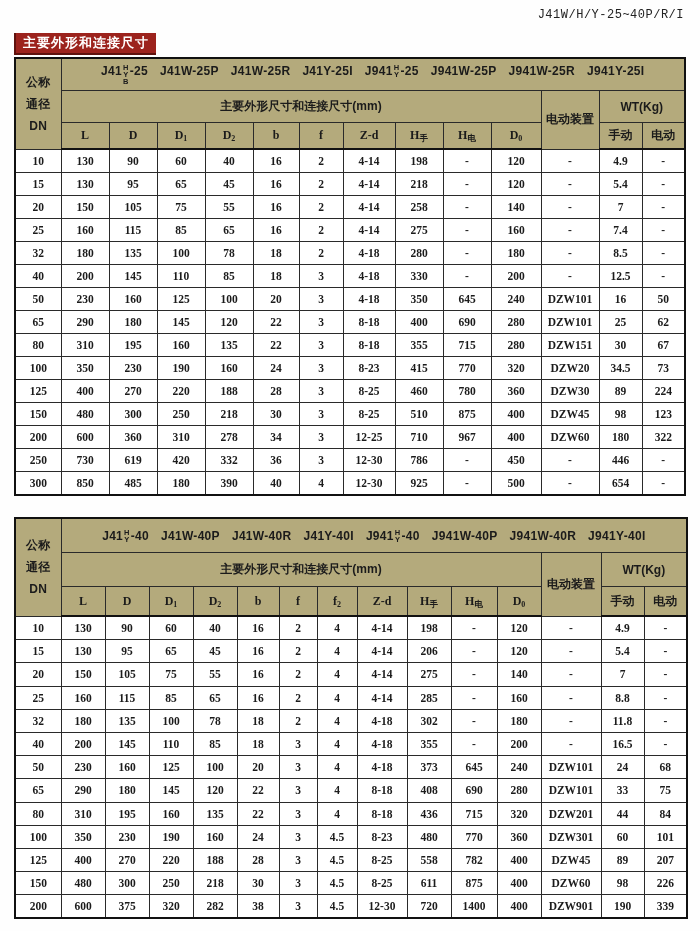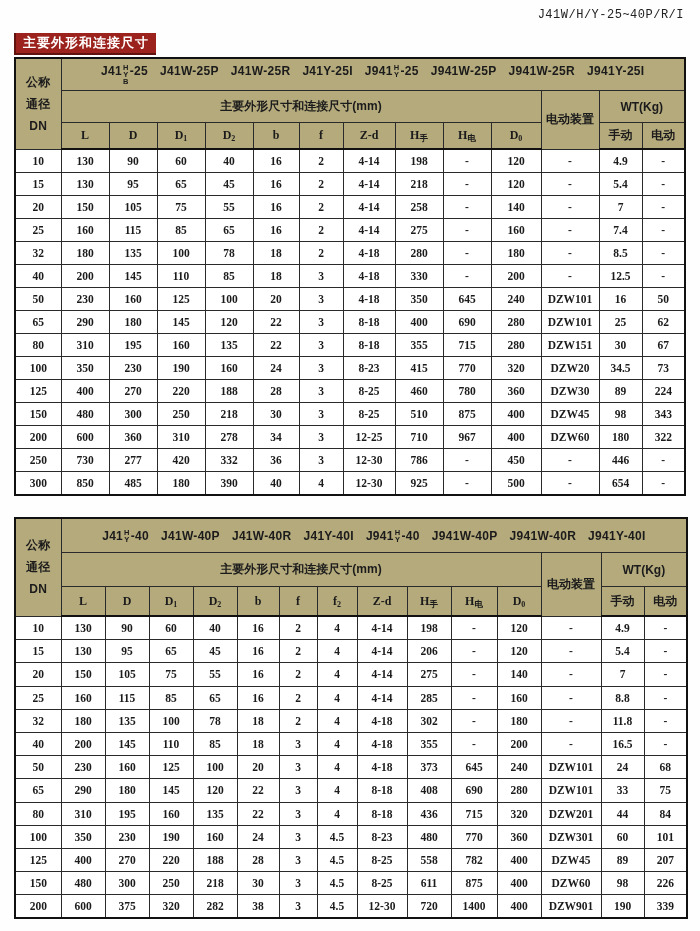--- a/index.html
+++ b/index.html
@@ -333,42 +333,42 @@
         <td>250</td>
         <td>218</td>
         <td>30</td>
         <td>3</td>
         <td>8-25</td>
         <td>510</td>
         <td>875</td>
         <td>400</td>
         <td>DZW45</td>
         <td>98</td>
-        <td>343</td>
+        <td>123</td>
       </tr>
       <tr>
         <td>200</td>
         <td>600</td>
         <td>360</td>
         <td>310</td>
         <td>278</td>
         <td>34</td>
         <td>3</td>
         <td>12-25</td>
         <td>710</td>
         <td>967</td>
         <td>400</td>
         <td>DZW60</td>
         <td>180</td>
         <td>322</td>
       </tr>
       <tr>
         <td>250</td>
         <td>730</td>
-        <td>277</td>
+        <td>619</td>
         <td>420</td>
         <td>332</td>
         <td>36</td>
         <td>3</td>
         <td>12-30</td>
         <td>786</td>
         <td>-</td>
         <td>450</td>
         <td>-</td>
         <td>446</td>

